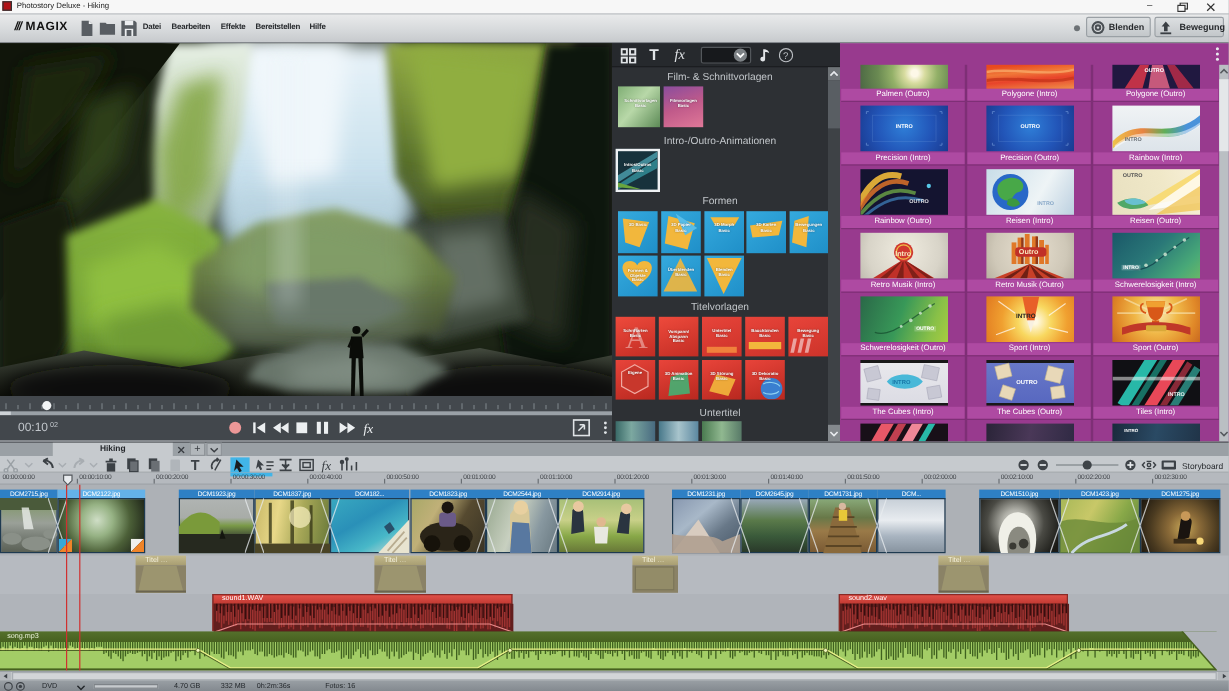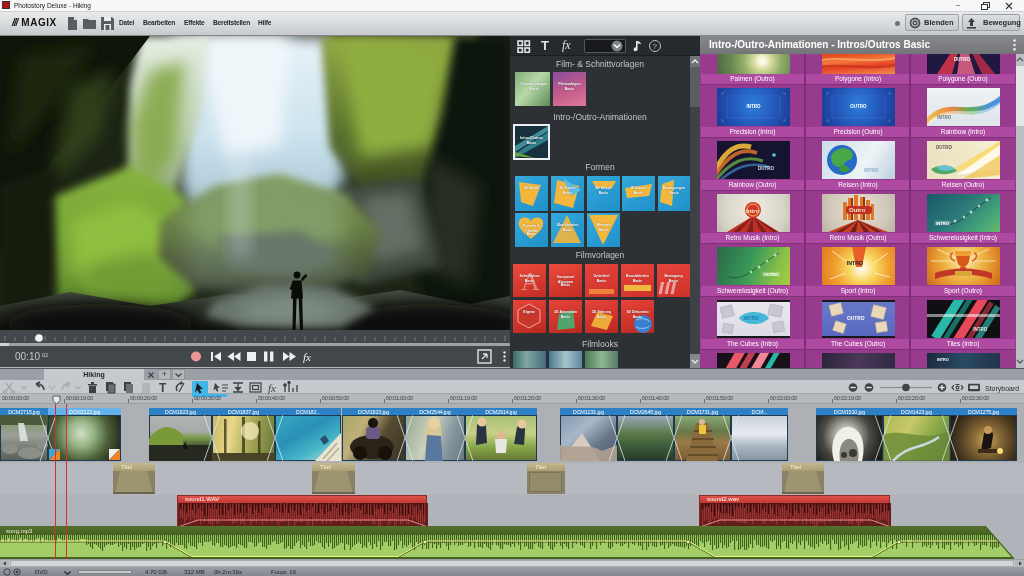--- a/index.html
+++ b/index.html
@@ -299,22 +299,22 @@
       <path d="M3 1h1.6v8.2a2 2 0 1 1-1.6-1.9zM4.6 1c2 .6 3.4 1.6 3.4 3.4-1 -.8-2.2-1-3.4-1z" fill="#e1e4e7"></path>
     </svg>
 <svg class="abs" style="left:649px;top:40px;" width="12" height="12" viewBox="0 0 12 12">
       <circle cx="6" cy="6" r="5.5" fill="none" stroke="#b9bdc1" stroke-width="1"></circle>
       <text x="3.5" y="9" font-size="8" fill="#b9bdc1" font-family="Liberation Sans">?</text>
     </svg>
 
 <div class="abs mhead" style="left:510px;top:59px;">Film- &amp; Schnittvorlagen</div>
 <div class="abs mhead" style="left:510px;top:112px;">Intro-/Outro-Animationen</div>
 <div class="abs mhead" style="left:510px;top:162px;">Formen</div>
-<div class="abs mhead" style="left:510px;top:250px;">Filmvorlagen</div>
-<div class="abs mhead" style="left:510px;top:339px;">Filmlooks</div>
+<div class="abs mhead" style="left:510px;top:250px;">Titelvorlagen</div>
+<div class="abs mhead" style="left:510px;top:339px;">Untertitel</div>
 
 <div class="abs mthumb" style="left:515px;top:72px;width:35px;height:34px;background:linear-gradient(130deg,#7fae74,#b8d8a8 45%,#5c8a56);"><span>Schnittvorlagen Basic</span></div>
 <div class="abs mthumb" style="left:553px;top:72px;width:33px;height:34px;background:linear-gradient(160deg,#8a4d9e,#c05a8a 50%,#e07898);"><span>Filmvorlagen Basic</span></div>
 
 <div class="abs mthumb" style="left:513px;top:124px;width:37px;height:36px;background:#17323c;border:2px solid #eef1f3;"><svg width="33" height="32" viewBox="0 0 33 32" style="position:absolute;left:0;top:0;">
         <polygon points="0,28 33,6 33,14 0,32" fill="#2e7f8a"></polygon>
         <polygon points="0,20 33,0 33,5 0,26" fill="#56b0c0" opacity=".7"></polygon>
         <polygon points="0,30 20,32 0,26" fill="#69a53e"></polygon>
       </svg><span style="position:relative;">Intros/Outros Basic</span></div>
 
@@ -624,21 +624,20 @@
 <div class="abs rcell-lab" style="left:806px;top:339px;width:104px;">The Cubes (Outro)</div>
 <div class="abs rcell-lab" style="left:911px;top:339px;width:104px;">Tiles (Intro)</div>
 <div class="abs" style="left:804px;top:54px;width:2px;height:314px;background:#7e2f76;"></div>
 <div class="abs" style="left:909px;top:54px;width:2px;height:314px;background:#7e2f76;"></div>
 <div class="abs" style="left:701px;top:84px;width:315px;height:1px;background:#7e2f76;"></div>
 <div class="abs" style="left:701px;top:137px;width:315px;height:1px;background:#7e2f76;"></div>
 <div class="abs" style="left:701px;top:190px;width:315px;height:1px;background:#7e2f76;"></div>
 <div class="abs" style="left:701px;top:243px;width:315px;height:1px;background:#7e2f76;"></div>
 <div class="abs" style="left:701px;top:296px;width:315px;height:1px;background:#7e2f76;"></div>
 <div class="abs" style="left:701px;top:349px;width:315px;height:1px;background:#7e2f76;"></div>
-<div class="abs" id="rphead">Intro-/Outro-Animationen - Intros/Outros Basic</div>
 <svg class="abs" style="left:1013px;top:39px;" width="3" height="12" viewBox="0 0 3 12">
       <g fill="#e8ebee">
         <circle cx="1.5" cy="1.6" r="1.3"></circle>
         <circle cx="1.5" cy="6" r="1.3"></circle>
         <circle cx="1.5" cy="10.4" r="1.3"></circle>
       </g>
     </svg>
 <div class="abs" style="left:1016px;top:54px;width:8px;height:314px;background:#babfc3;"></div>
 <svg class="abs" style="left:1016px;top:56px;" width="8" height="7" viewBox="0 0 8 7">
       <path d="M1 5l3-3 3 3" stroke="#55595e" stroke-width="1.3" fill="none"></path>

